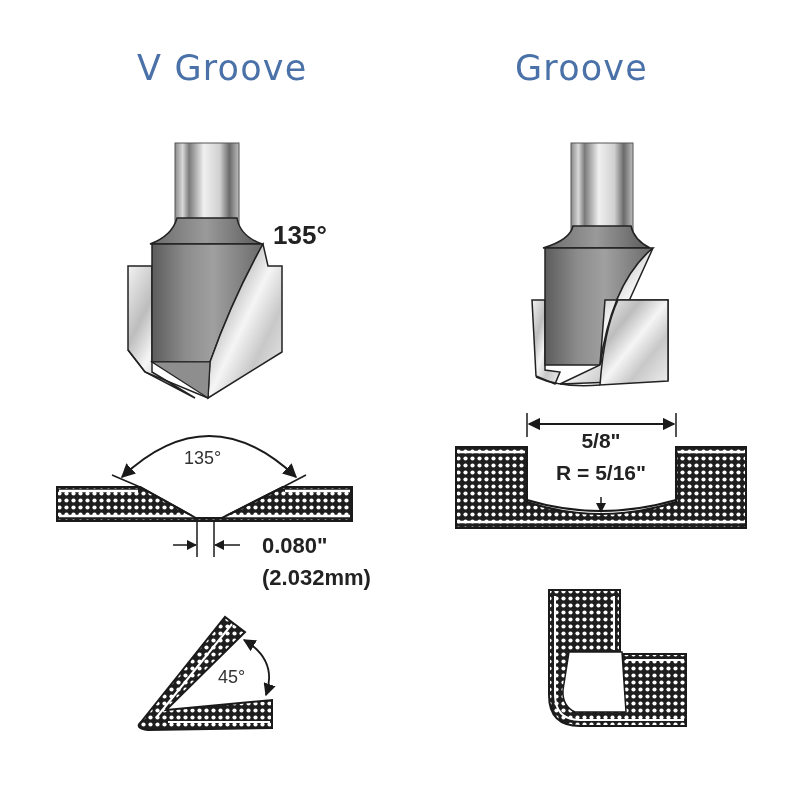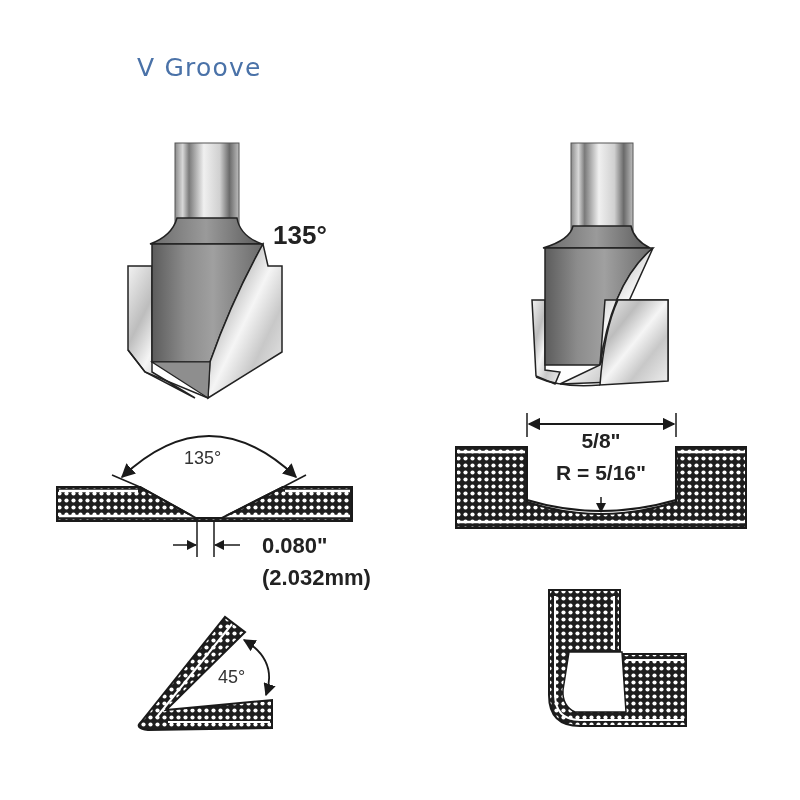--- a/index.html
+++ b/index.html
@@ -1,28 +1,29 @@
 <!DOCTYPE html>
 <html><head>
 <meta charset="utf-8">
 <style>
   html, body { margin: 0; padding: 0; background: #ffffff; }
   body { width: 800px; height: 800px; position: relative; overflow: hidden; font-family: "DejaVu Sans", sans-serif; }
-  .title { position: absolute; color: #4a72a8; font-family: "DejaVu Sans", sans-serif; font-size: 25px; letter-spacing: 1.2px; line-height: 32px; }
+  .title { position: absolute; color: #4a72a8; font-family: "DejaVu Sans", sans-serif; font-size: 35px; letter-spacing: 1.2px; line-height: 32px; }
   #title-v { left: 137px; top: 52px; }
   #title-r { left: 515px; top: 52px; width: 260px; }
   svg { position: absolute; left: 0; top: 0; }
   .lbl { font-family: "Liberation Sans", sans-serif; font-weight: bold; fill: #222; }
   .lbl-thin { font-family: "Liberation Sans", sans-serif; fill: #333; }
 </style>
 </head>
 <body>
 
 <div class="title" id="title-v">V Groove</div>
 <div class="title" id="title-r">
+  <div>Groove</div>
 </div>
 
 <svg width="800" height="800" viewBox="0 0 800 800">
   <defs>
     <linearGradient id="shank" x1="0" x2="1" y1="0" y2="0">
       <stop offset="0" stop-color="#8a8a8a"></stop>
       <stop offset="0.12" stop-color="#d8d8d8"></stop>
       <stop offset="0.22" stop-color="#7a7a7a"></stop>
       <stop offset="0.45" stop-color="#f0f0f0"></stop>
       <stop offset="0.7" stop-color="#d0d0d0"></stop>

